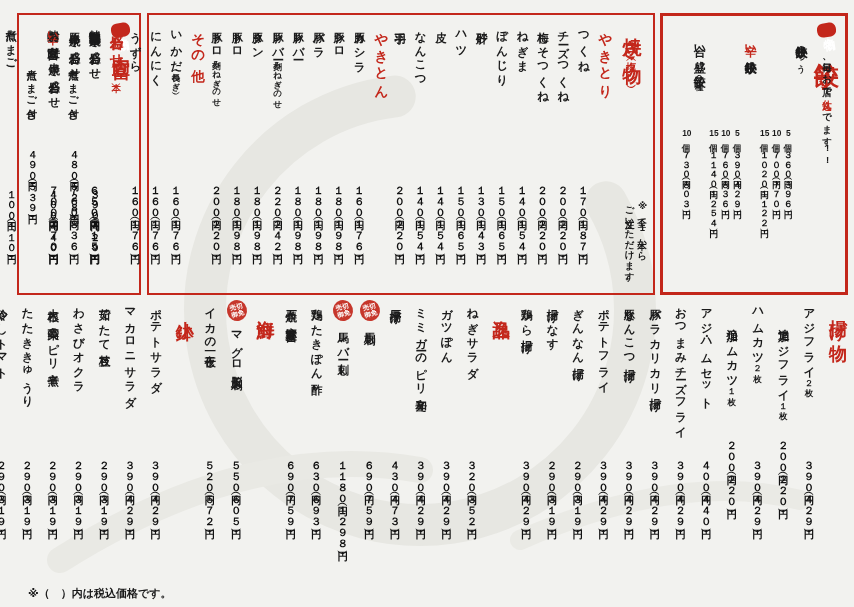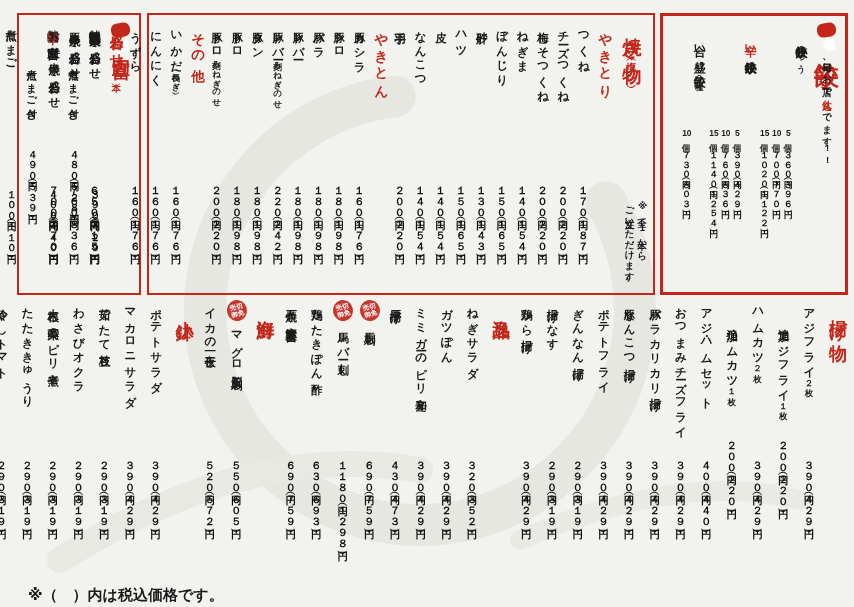--- a/index.html
+++ b/index.html
@@ -72,21 +72,21 @@
   #bottom .price{ font-size:10.5px; }
   
   .stamp{
     display:inline-block; writing-mode:horizontal-tb; width:20px; height:21px;
     background:var(--red); border-radius:50%; transform:rotate(-14deg);
     color:#fff; font-size:6.5px; line-height:1.15; text-align:center; padding-top:3px;
     margin-bottom:2px; font-weight:bold; opacity:.92;
   }
   .stamp i{ display:block; font-style:normal; letter-spacing:0; }
   
-  #footer-note{ position:absolute; left:28px; top:586px; font-size:15px; font-weight:bold; z-index:1; }
+  #footer-note{ position:absolute; left:28px; top:586px; font-size:11px; font-weight:bold; z-index:1; }
 </style>
 </head>
 <body>
 
 <svg id="watermark" width="854" height="607" viewBox="0 0 854 607">
   <circle cx="420" cy="310" r="215" fill="none" stroke="#e7e7e2" stroke-width="42" stroke-dasharray="1100 250" stroke-linecap="round" transform="rotate(-30 420 310)"></circle>
   <path d="M60 560 Q 250 440 420 470" fill="none" stroke="#e9e9e4" stroke-width="26" stroke-linecap="round"></path>
   <path d="M520 540 Q 680 470 800 500" fill="none" stroke="#eaeae5" stroke-width="20" stroke-linecap="round"></path>
 </svg>
 

